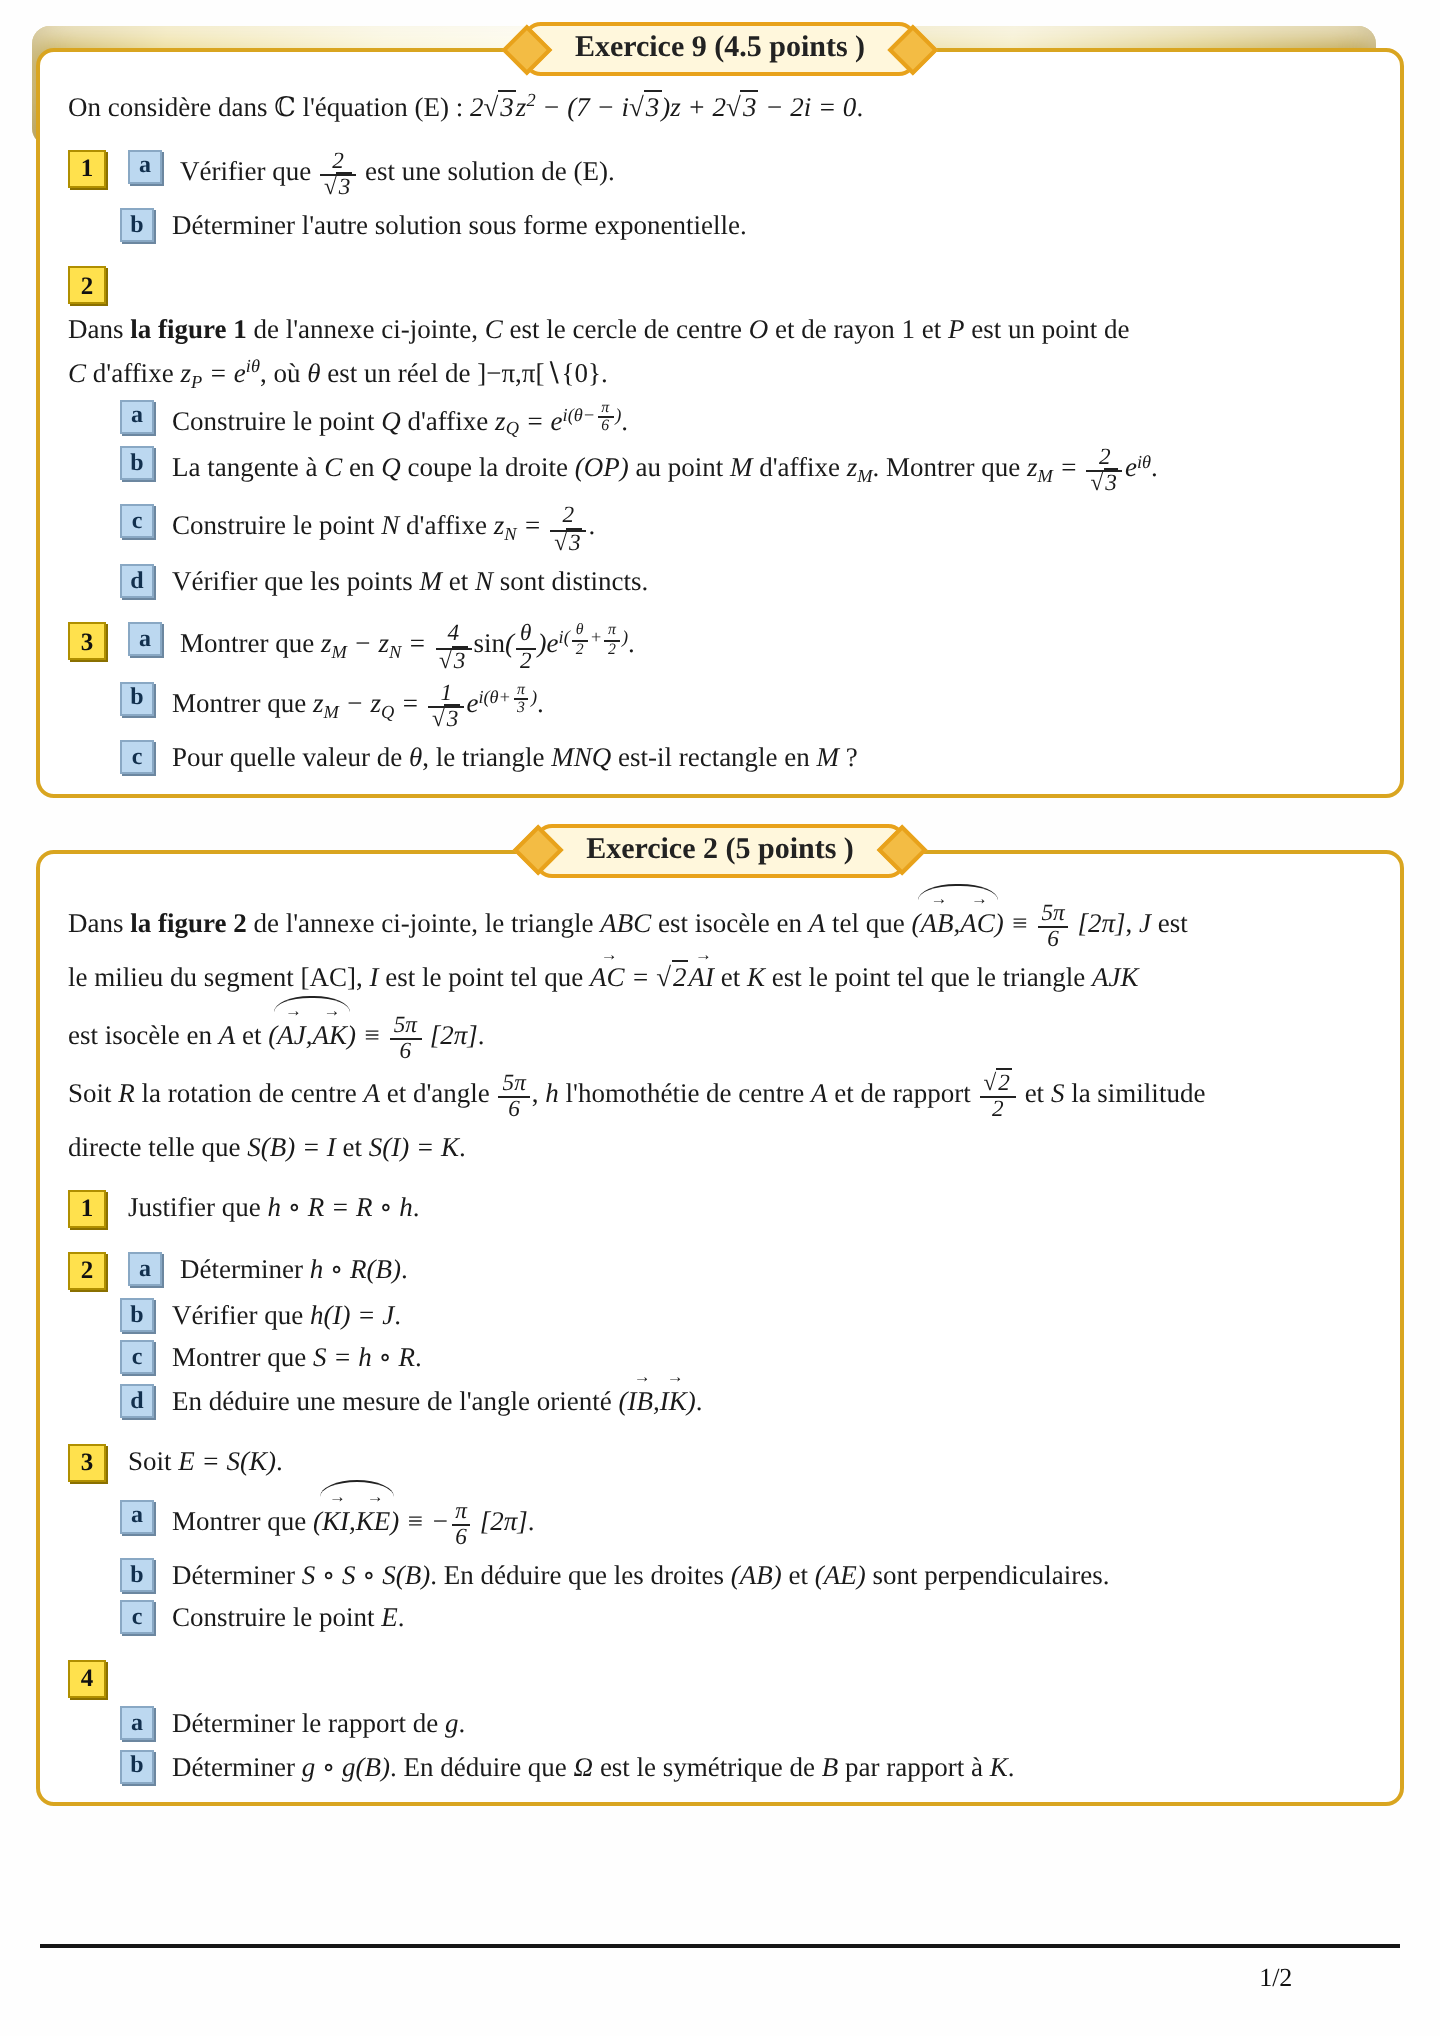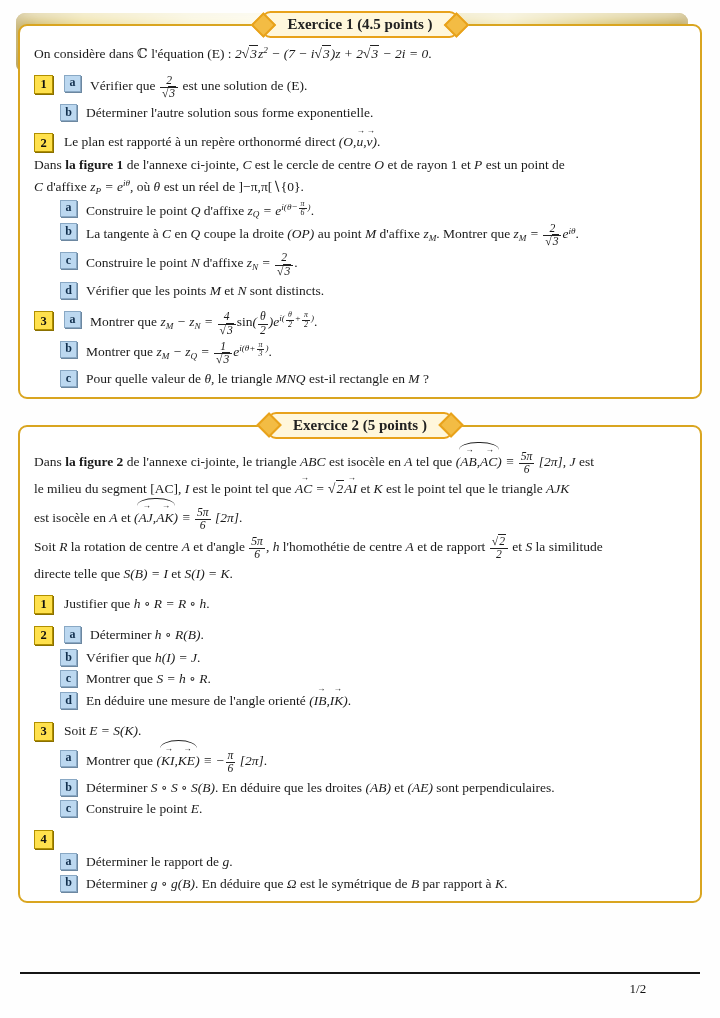--- a/index.html
+++ b/index.html
@@ -81,37 +81,36 @@
       <div>Session principale</div>
     </div>
     <div class="banner-title">Examen du baccalauréat 2024</div>
     <div class="banner-right">
       <div>Mathématiques</div>
       <div>Durée 4h</div>
     </div>
   </div>
 
   <div class="exbox" id="ex1">
-    <div class="exbadge">Exercice 1 (4.5 points )</div>
+    <div class="exbadge">Exercice 9 (4.5 points )</div>
     <div class="content">
         <div class="row">
           <div class="qtext">On considère dans ℂ l'équation (E) : <span class="math">2<span class="sqrt"><span>√</span><span class="bar">3</span></span>z<span class="sup">2</span> − (7 − i<span class="sqrt"><span>√</span><span class="bar">3</span></span>)z + 2<span class="sqrt"><span>√</span><span class="bar">3</span></span> − 2i = 0</span>.</div>
         </div>
         <div class="row g">
           <span class="numb">1</span>
           <span class="letb">a</span>
           <div class="qtext">Vérifier que <span class="math"><span class="frac"><span class="num">2</span><span class="den"><span class="sqrt"><span>√</span><span class="bar">3</span></span></span></span></span> est une solution de (E).</div>
         </div>
         <div class="row r-let">
           <span class="letb">b</span>
           <div class="qtext">Déterminer l'autre solution sous forme exponentielle.</div>
         </div>
         <div class="row g">
           <span class="numb">2</span>
-          <div class="qtext">Le plan est rapporté à un repère orthonormé direct <span class="math">(O,<span class="vec">u</span>,<span class="vec">v</span>)</span>.</div>
         </div>
         <div class="row">
           <div class="qtext">Dans <b>la figure 1</b> de l'annexe ci-jointe, <span class="math">C</span> est le cercle de centre <span class="math">O</span> et de rayon 1 et <span class="math">P</span> est un point de</div>
         </div>
         <div class="row">
           <div class="qtext"><span class="math">C</span> d'affixe <span class="math">z<span class="sub">P</span> = e<span class="sup">iθ</span></span>, où <span class="math">θ</span> est un réel de ]−π,π[∖{0}.</div>
         </div>
         <div class="row r-let">
           <span class="letb">a</span>
           <div class="qtext">Construire le point <span class="math">Q</span> d'affixe <span class="math">z<span class="sub">Q</span> = e<span class="sup">i(θ−<span class="frac"><span class="num">π</span><span class="den">6</span></span>)</span></span>.</div>

